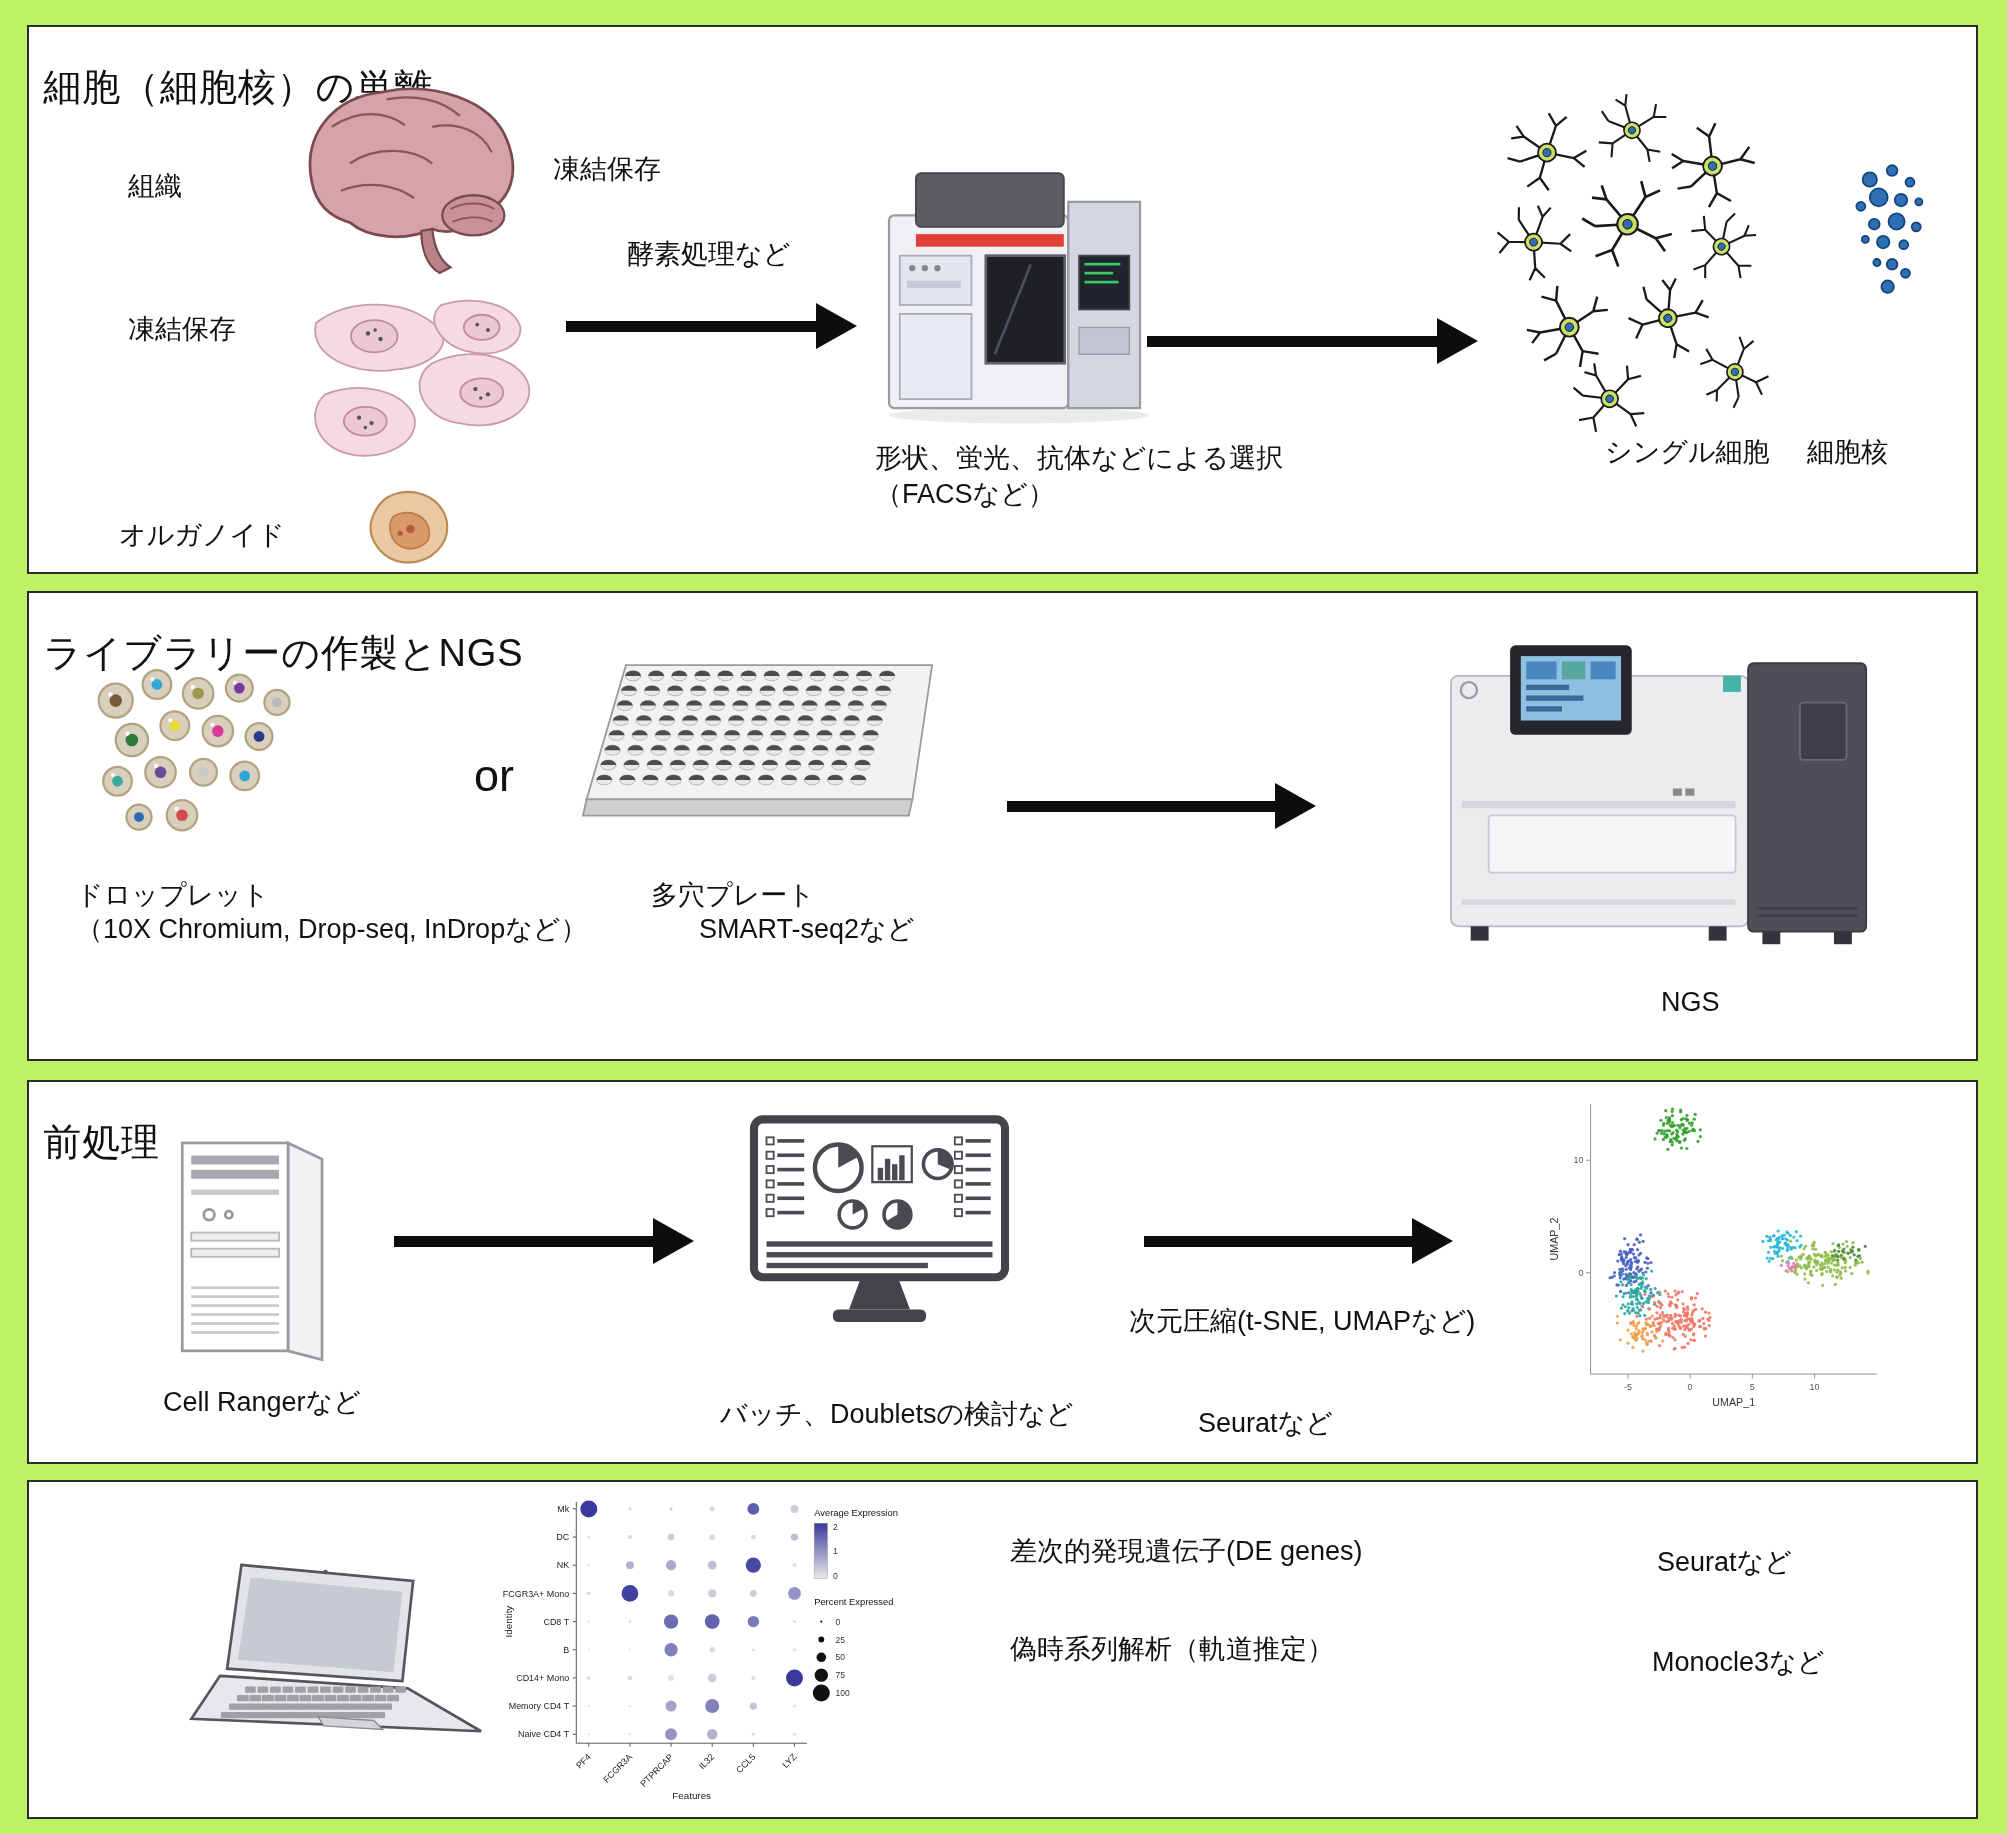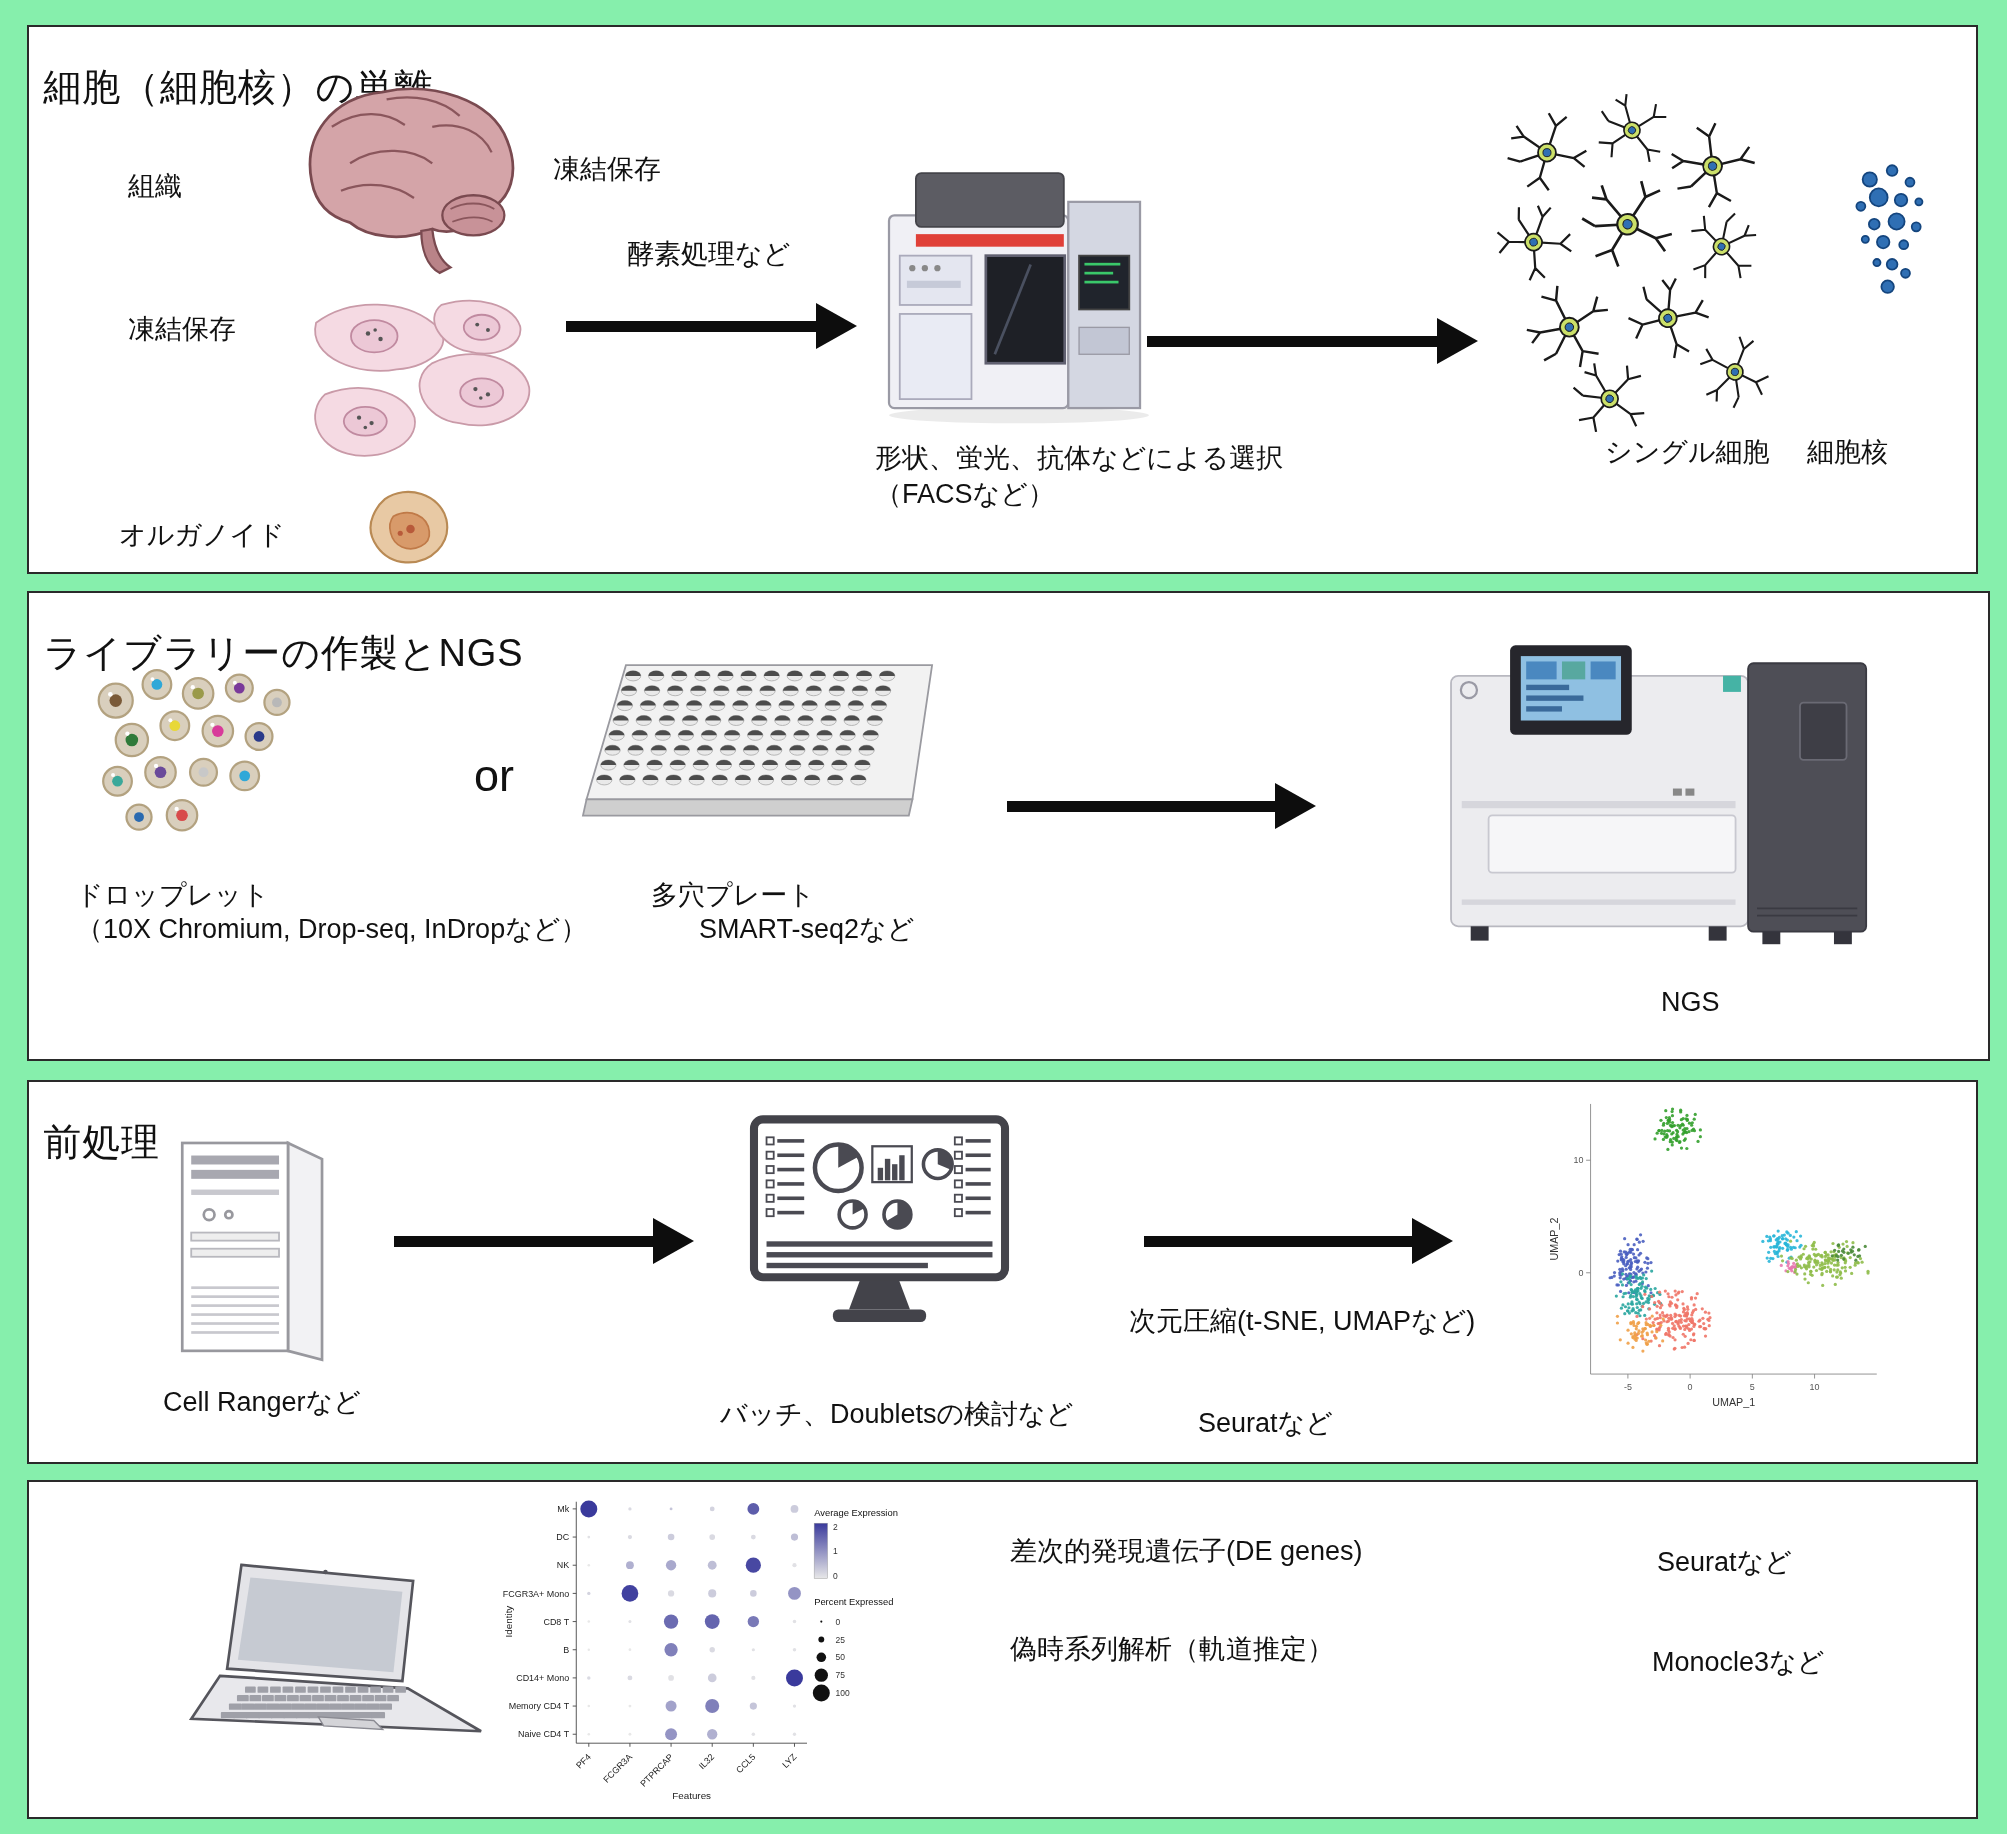--- a/index.html
+++ b/index.html
@@ -1,20 +1,20 @@
 <!DOCTYPE html>
 <html style="font-size:14.3px"><head>
 <meta charset="utf-8">
 <style>
   html,body{margin:0;padding:0;background:#fff;}
-  .page{position:relative;width:2007px;height:1834px;background:#86efac;
+  .page{position:relative;width:2007px;height:1834px;background:#bef264;
         font-family:"Liberation Sans","DejaVu Sans",sans-serif;color:#111;overflow:hidden;}
   .panel{position:absolute;left:27px;width:1947px;border:2.7px solid #2a2a2a;background:#fff;}
   #panel-isolation{top:25px;height:545px;}
-  #panel-library{top:591px;height:466px;padding-left:12px;}
+  #panel-library{top:591px;height:466px;}
   #panel-preprocessing{top:1080px;height:380px;}
   #panel-downstream{top:1480px;height:335px;}
   .panel-title{position:absolute;left:14.3px;top:3.6px;font-size:38px;font-weight:500;letter-spacing:0.9px;white-space:nowrap;}
   .lbl{position:absolute;font-size:27px;line-height:1.3;color:#111;white-space:nowrap;}
   .or{font-size:45px;}
   .ill{position:absolute;}
   .arrow{position:absolute;height:10.7px;background:#0d0d0d;}
   .arrow::after{content:"";position:absolute;right:-40px;top:50%;transform:translateY(-50%);
     width:0;height:0;border-left:41px solid #0d0d0d;border-top:23px solid transparent;border-bottom:23px solid transparent;}
 </style>

